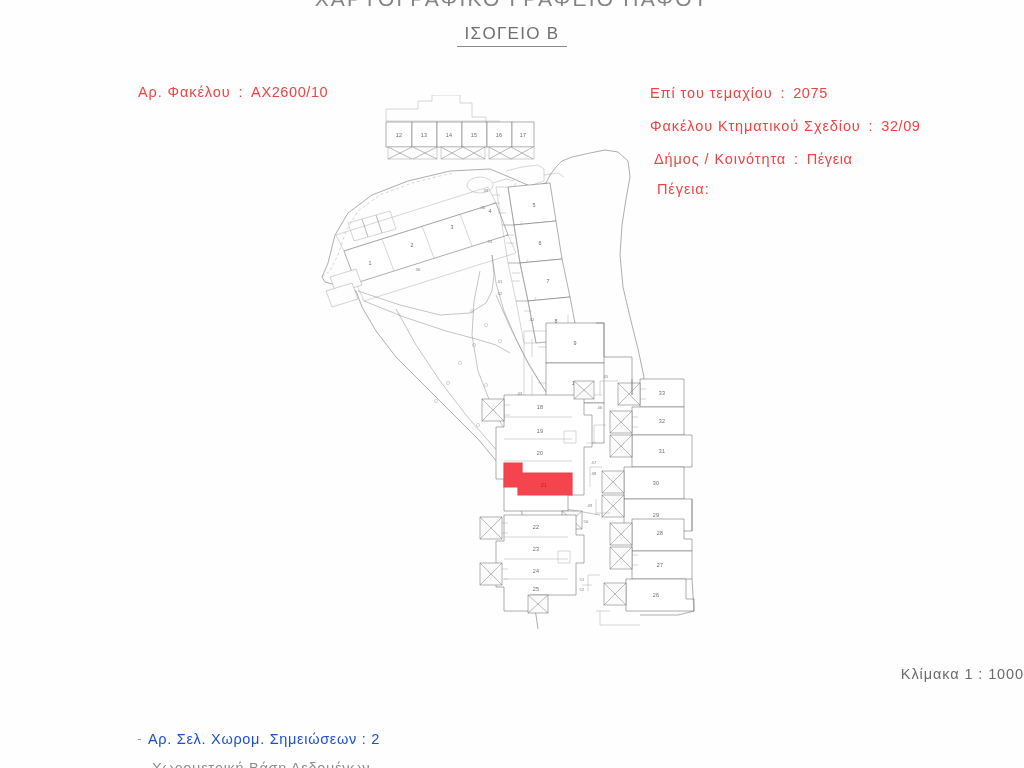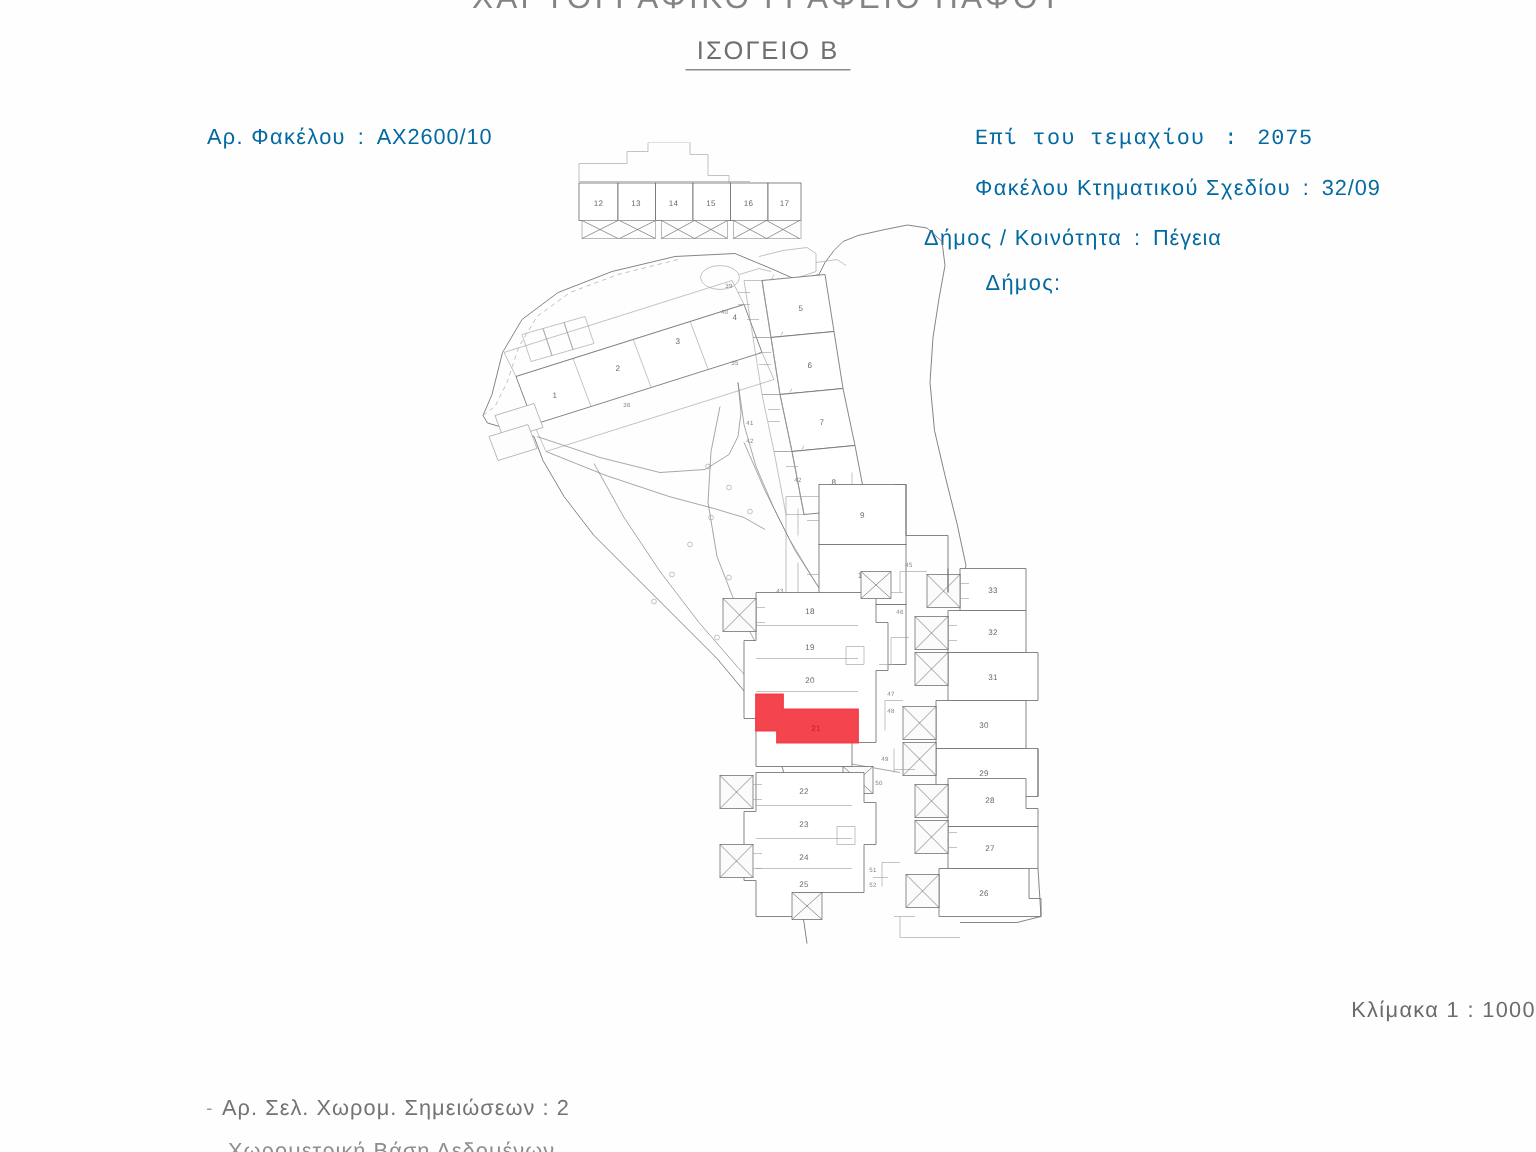--- a/index.html
+++ b/index.html
@@ -56,51 +56,51 @@
     transform: translateX(-50%);
     width: 110px;
     height: 1px;
     background: #8a8a8a;
   }
 
   
   .field {
     position: absolute;
     font-size: 14.5px;
-    color: #0369a1;
+    color: #ef4444;
     letter-spacing: 0.8px;
     white-space: nowrap;
   }
   .field .lbl { letter-spacing: 0.9px; }
   .field .sep { padding: 0 3px; }
   .field .val { letter-spacing: 0.6px; }
 
   #field-file       { left: 138px; top: 84px; }
-  #field-parcel     { left: 650px; top: 85px; font-family: Liberation Mono, monospace; }
+  #field-parcel     { left: 650px; top: 85px; }
   #field-plan       { left: 650px; top: 118px; }
-  #field-municipality { left: 616px; top: 151px; }
+  #field-municipality { left: 654px; top: 151px; }
   #field-section    { left: 657px; top: 181px; }
 
   
   #field-scale {
     position: absolute;
     left: 0; right: 0;
     top: 666px;
     text-align: right;
     font-size: 14.5px;
     letter-spacing: 0.9px;
     color: #6b6b6b;
   }
   #field-notes {
     position: absolute;
     left: 148px;
     top: 731px;
     font-size: 14.5px;
     letter-spacing: 0.7px;
-    color: #737373;
+    color: #1d4ed8;
     white-space: nowrap;
   }
   #field-notes::before {
     content: "";
     position: absolute;
     left: -10px;
     top: 8px;
     width: 3px;
     height: 1px;
     background: #9a9a9a;
@@ -194,21 +194,21 @@
     <span class="val">32/09</span>
   </div>
 
   <div class="field" id="field-municipality">
     <span class="lbl">Δήμος / Κοινότητα</span>
     <span class="sep">:</span>
     <span class="val">Πέγεια</span>
   </div>
 
   <div class="field" id="field-section">
-    <span class="lbl">Δήμος:</span>
+    <span class="lbl">Πέγεια:</span>
     <span class="val"></span>
   </div>
 
   <div id="site-map">
   <svg viewBox="0 0 420 545" width="420" height="545" xmlns="http://www.w3.org/2000/svg">
 
     <path class="boundary" d="M 56,196 L 25,187 L 22,182 L 28,168 L 35,140 L 48,118 L 72,100 L 108,86
                               L 150,76 L 190,74 L 214,84 L 232,92 L 246,88 L 250,80 L 256,72 L 262,66
                               L 272,62 L 290,58 L 305,55 L 318,57 L 328,66 L 330,82 L 326,104 L 322,130
                               L 320,160 L 323,192 L 330,222 L 338,254 L 344,282 L 340,296 L 332,300"></path>

